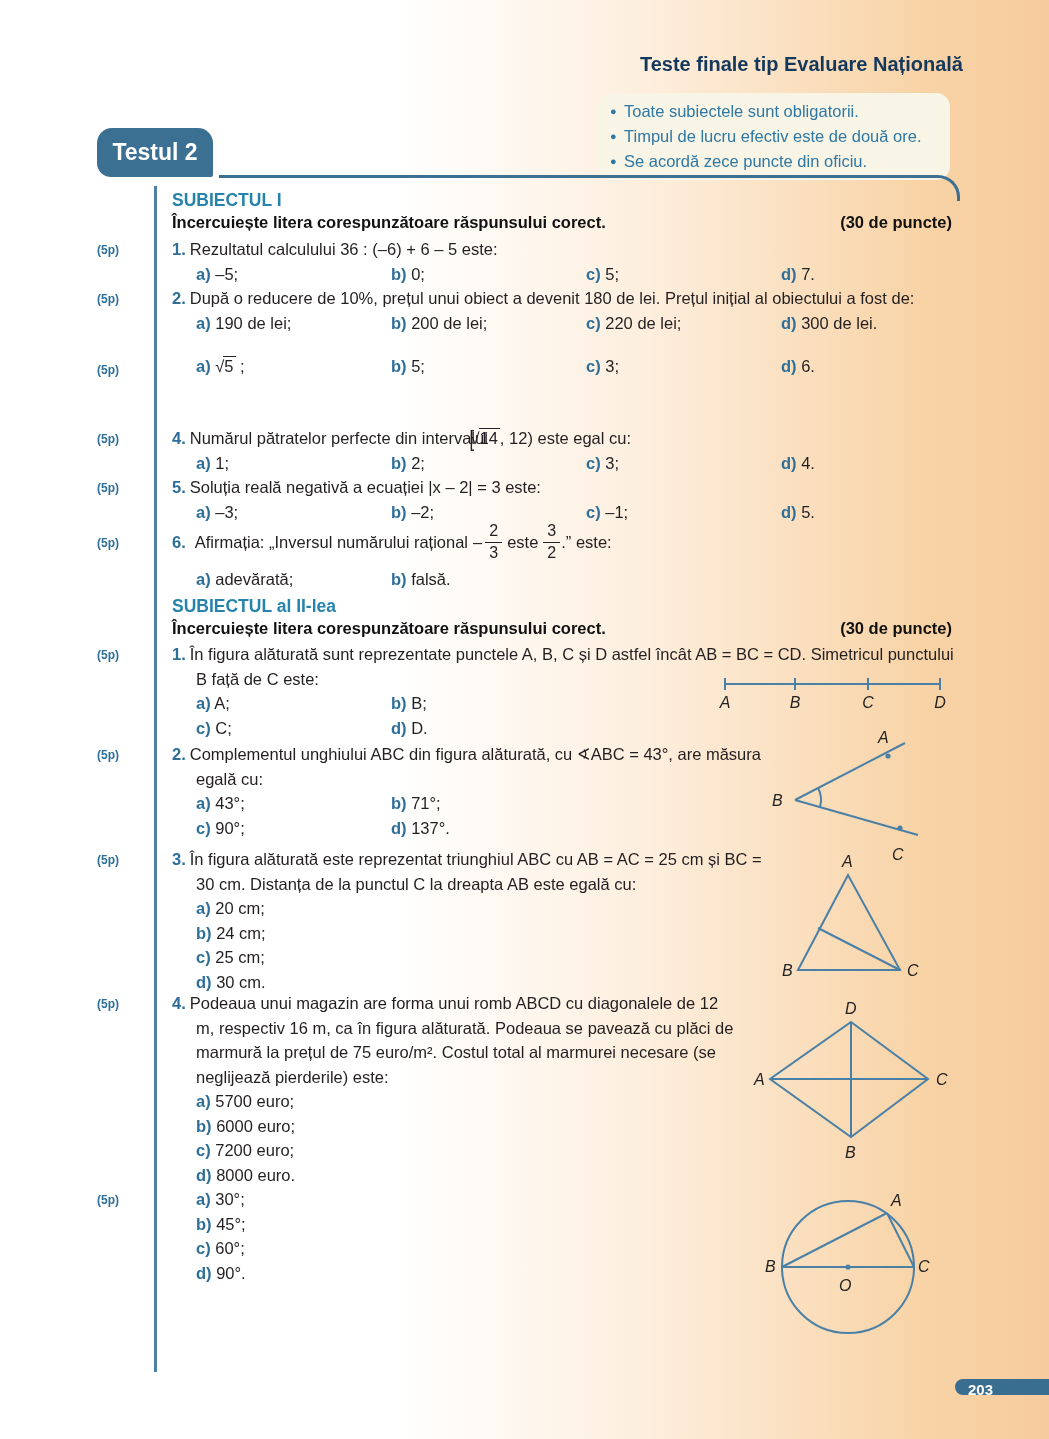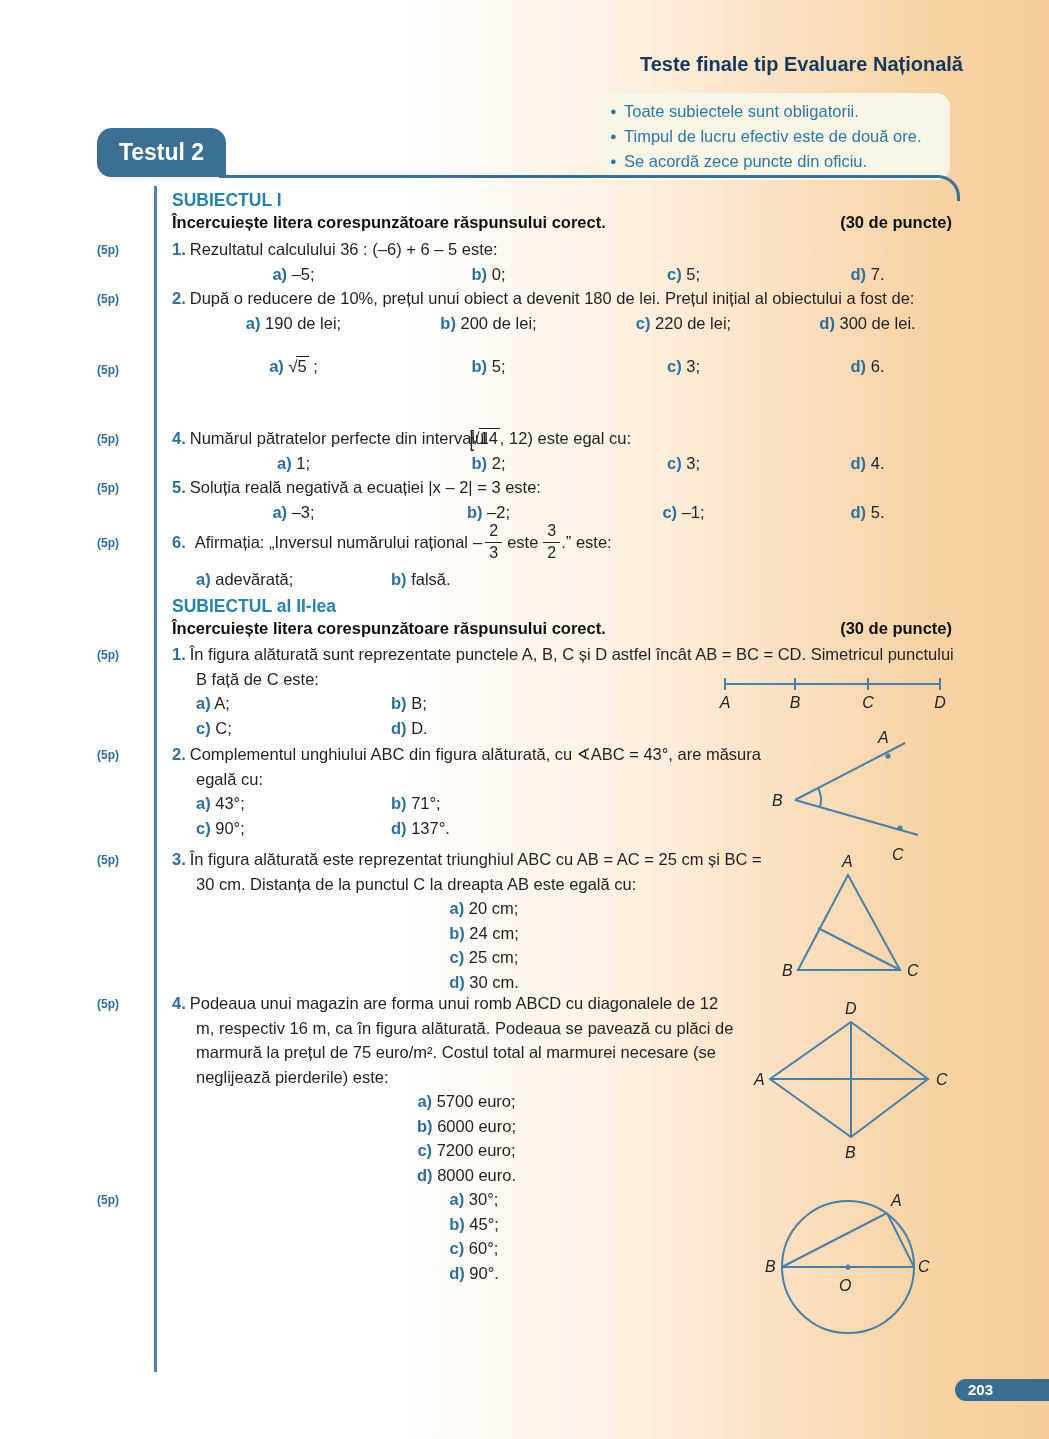--- a/index.html
+++ b/index.html
@@ -6,39 +6,39 @@
   body{font-family:"Liberation Sans", sans-serif;}
   #page{position:relative;width:1049px;height:1439px;overflow:hidden;
         background:linear-gradient(90deg,#ffffff 0%,#ffffff 38%,#fdeedd 62%,#f8d3a6 88%,#f6cc9e 100%);
         color:#231f20;}
   .htitle{position:absolute;top:53px;right:86px;width:420px;text-align:right;
           font-size:20px;font-weight:bold;color:#14375c;}
   .infobox{position:absolute;left:598px;top:93px;width:352px;box-sizing:border-box;
            padding:6px 8px 6px 12px;background:#f8f4e6;border-radius:14px;
            color:#2e78a3;font-size:16.5px;line-height:25px;}
   .infobox .blt{display:inline-block;width:14px;font-size:11px;vertical-align:2px;}
-  .tab{position:absolute;left:97px;top:128px;width:129px;height:49px;background:#3b7093;
+  .tab{position:absolute;left:97px;top:128px;width:116px;height:49px;background:#3b7093;
        border-radius:15px 15px 2px 14px;color:#ffffff;font-weight:bold;font-size:23px;
        display:flex;align-items:center;justify-content:center;}
   .swoosh{position:absolute;left:219px;top:175px;width:738px;height:23px;
           border-top:3px solid #3b7093;border-right:3px solid #3b7093;border-top-right-radius:22px;}
   .vrule{position:absolute;left:154px;top:186px;width:3px;height:1186px;background:#4d81a5;}
-  .pagenum{position:absolute;right:0;top:1379px;width:94px;height:22px;background:#3a6e91;
+  .pagenum{position:absolute;right:0;top:1379px;width:94px;height:16px;background:#3a6e91;
            border-radius:11px 0 0 11px;color:#fff;font-weight:bold;font-size:15px;
            line-height:21px;padding-left:13px;box-sizing:border-box;}
   .sec-title{position:absolute;left:172px;color:#2583ac;font-weight:bold;font-size:17.5px;}
   .instr{position:absolute;left:172px;width:780px;display:flex;justify-content:space-between;
          font-weight:bold;font-size:16.5px;color:#111;}
   .q{position:absolute;left:172px;width:782px;font-size:16.5px;line-height:24.5px;color:#231f20;}
   .pts{position:absolute;left:-75px;top:1px;color:#2e6f9a;font-weight:bold;font-size:12px;}
   .qn{color:#2e6f9a;font-weight:bold;padding-right:4px;}
   .qp{margin:0;padding-left:24px;text-indent:-24px;}
-  .orow{display:grid;grid-template-columns:195px 195px 195px 1fr;padding-left:24px;text-align:center;}
+  .orow{display:grid;grid-template-columns:195px 195px 195px 1fr;padding-left:24px;}
   .orow2{display:grid;grid-template-columns:195px 195px;padding-left:24px;}
-  .olist{padding-left:24px;text-align:center;}
+  .olist{padding-left:24px;}
   .ol{color:#2e6f9a;font-weight:bold;}
   .sq{display:inline-block;white-space:nowrap;}
   .sq .rd{letter-spacing:-1px;}
   .sq .rv{border-top:1.6px solid #222;padding:0 2px 0 1px;}
   .lbr{display:inline-block;transform:scaleY(1.35);margin:0 1px;}
   .q6p{display:flex;align-items:center;gap:5px;padding-left:24px;height:46px;}
   .frac{display:inline-flex;flex-direction:column;align-items:center;vertical-align:middle;
         font-size:16px;line-height:1.15;}
   .frac .fn{border-bottom:1.5px solid #222;padding:1px 4px;}
   .frac .fd{padding:1px 4px;}

